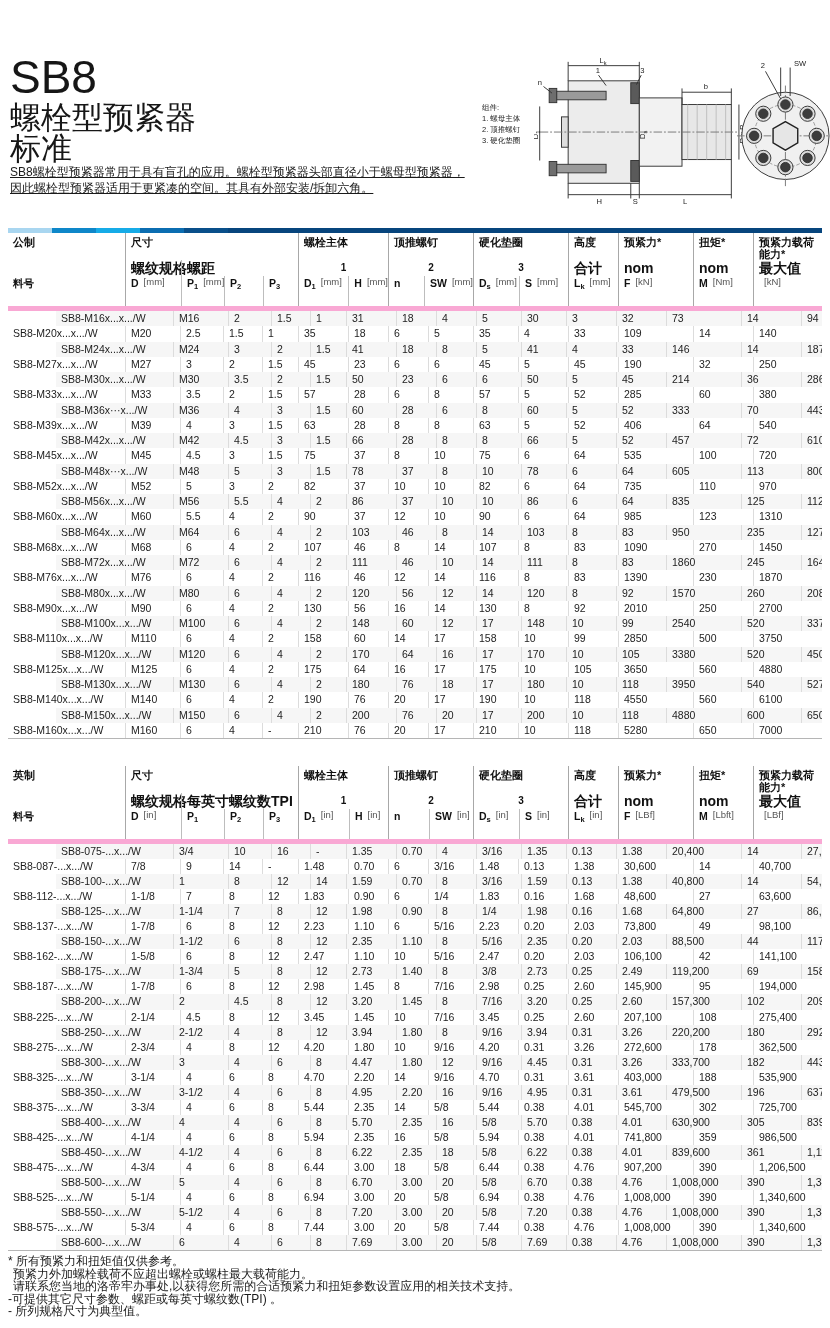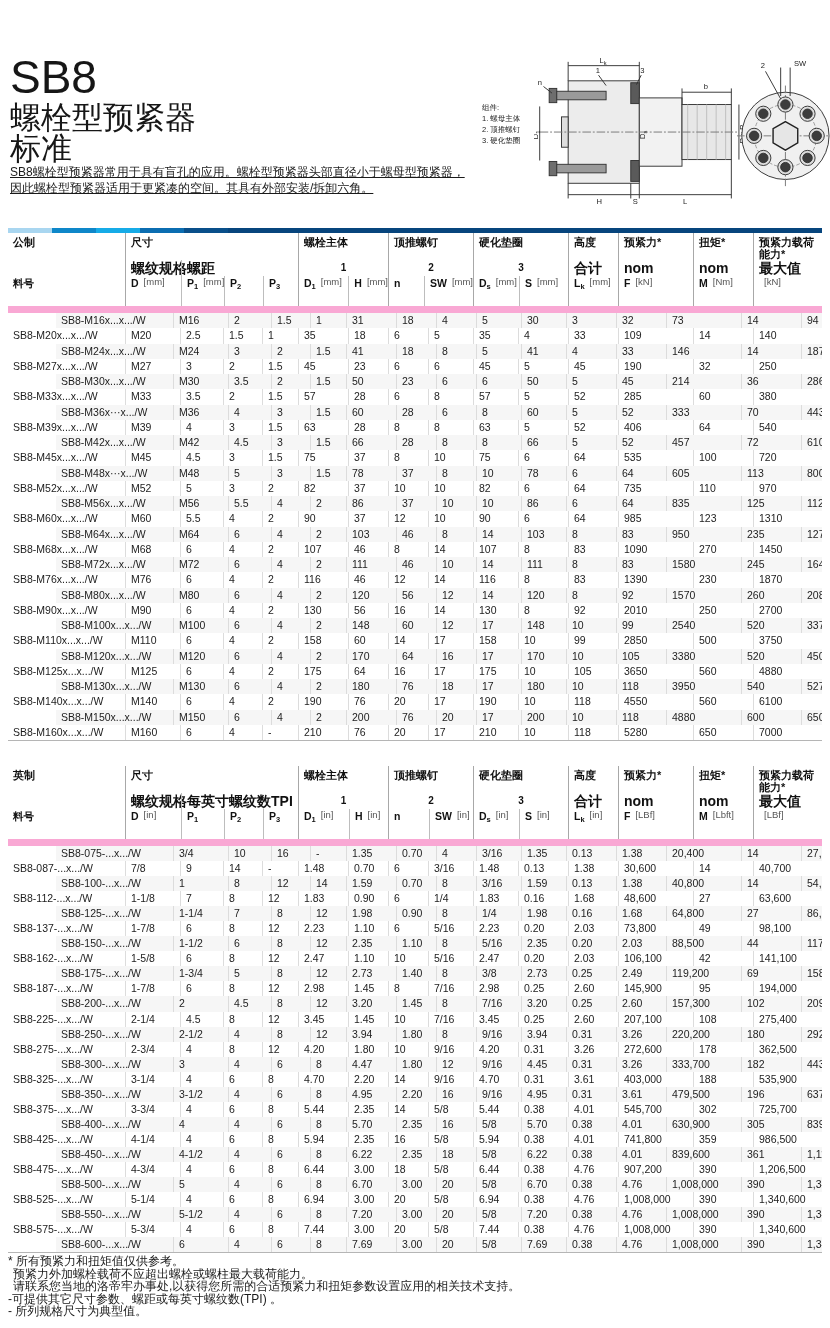--- a/index.html
+++ b/index.html
@@ -20,21 +20,21 @@
   .dim-label { font-size:8px; fill:#222; }
 
   
   .dtable { position:absolute; left:8px; width:814px; }
   .t-metric { top:228px; }
   .t-imperial { top:757px; }
   .topbar { display:flex; height:5px; width:100%; }
   .topbar .seg { width:44px; height:5px; }
   .topbar .rest { flex:1; }
 
-  .thead { display:flex; width:100%; border-bottom:7px solid #f9a8d4; }
+  .thead { display:flex; width:100%; border-bottom:5px solid #f9a8d4; }
   .t-imperial .thead { padding-top:9px; }
   .hgroup { display:flex; flex-direction:column; }
   .hgroup + .hgroup { border-left:1px solid #a8a8a8; }
   .g1{width:117px;} .g2{width:173px;} .g3{width:90px;} .g4{width:85px;}
   .g5{width:95px;} .g6{width:50px;} .g7{width:75px;} .g8{width:60px;} .g9{flex:1;}
   .hg-title { height:27px; padding:4px 0 0 5px; font-size:11px; font-weight:bold; line-height:11.5px; }
   .hg-mid { height:16px; font-size:14px; font-weight:bold; line-height:16px; }
   .hg-mid.pad { padding-left:5px; }
   .hg-mid.num { text-align:center; font-size:10px; }
   .hg-mid.split { display:flex; }
@@ -584,21 +584,21 @@
           <div class="tcell">6</div>
           <div class="tcell">4</div>
           <div class="tcell">2</div>
           <div class="tcell">111</div>
           <div class="tcell">46</div>
           <div class="tcell">10</div>
           <div class="tcell">14</div>
           <div class="tcell">111</div>
           <div class="tcell">8</div>
           <div class="tcell">83</div>
-          <div class="tcell">1580</div>
+          <div class="tcell">1860</div>
           <div class="tcell">245</div>
           <div class="tcell">1640</div>
         </div>
         <div class="trow">
           <div class="tcell">SB8-M76x...x.../W</div>
           <div class="tcell">M76</div>
           <div class="tcell">6</div>
           <div class="tcell">4</div>
           <div class="tcell">2</div>
           <div class="tcell">116</div>

